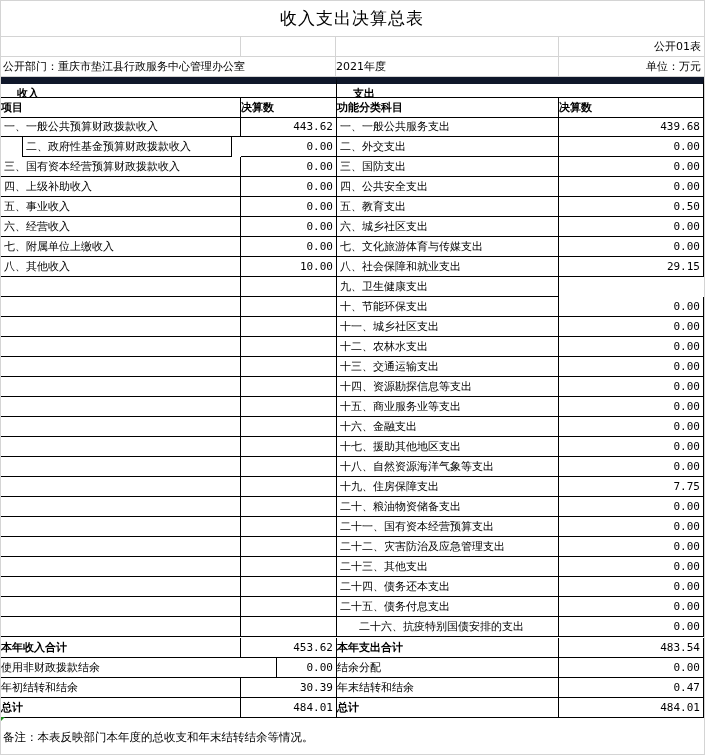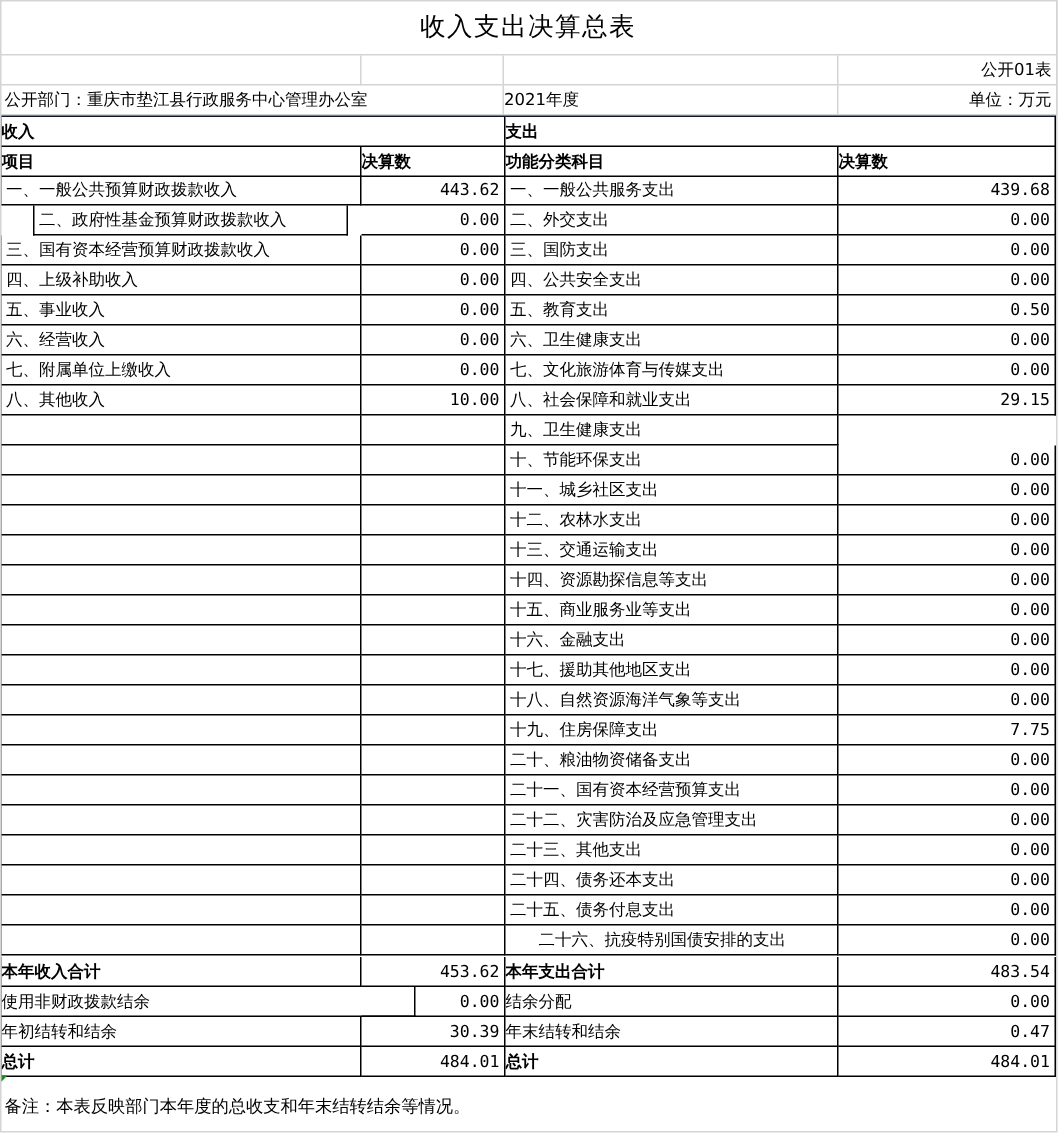--- a/index.html
+++ b/index.html
@@ -5,21 +5,21 @@
     html, body { margin: 0; padding: 0; background: #ffffff; }
     body { width: 705px; height: 755px; position: relative; overflow: hidden;
            font-family: "DejaVu Sans", "Liberation Sans", sans-serif; color: #000; }
     .sheet { position: absolute; left: 0; top: 0; width: 705px; height: 755px; }
     .cell { position: absolute; box-sizing: border-box; font-size: 11px; line-height: 20px;
             white-space: nowrap; overflow: hidden; }
     .g { border-right: 1px solid #d4d4d4; border-bottom: 1px solid #d4d4d4; }
     .title { font-size: 17px; line-height: 37px; text-align: center; letter-spacing: 1px; }
     .b { border-right: 1px solid #000; border-bottom: 1px solid #000; }
     .bl { border-left: 1px solid #000; }
-    .bt { border-top: 1px solid #0f172a; }
+    .bt { border-top: 7px solid #0f172a; padding-left: 16px; }
     .c { text-align: left; }
     .r { text-align: right; padding-right: 3px; }
     .l { text-align: left; padding-left: 3px; }
     .bold { font-weight: bold; }
     .num { font-family: "DejaVu Sans Mono", "Liberation Mono", monospace; font-size: 11px; }
     .indent { padding-left: 22px; }
     .note-marker { position: absolute; left: 0; top: 717px; width: 0; height: 0;
                    border-top: 5px solid #1f8a1f; border-right: 5px solid transparent; }
     .outer { position: absolute; left: 0; top: 0; width: 705px; height: 755px; box-sizing: border-box;
              border: 1px solid #d4d4d4; pointer-events: none; }
@@ -77,21 +77,21 @@
       </div>
       <div class="row">
         <div class="cell b bl l" style="left: 0px; top: 0px; width: 241px; height: 20px;">五、事业收入</div>
         <div class="cell b r num" style="left: 241px; top: 0px; width: 96px; height: 20px;">0.00</div>
         <div class="cell b l" style="left: 337px; top: 0px; width: 222px; height: 20px;">五、教育支出</div>
         <div class="cell b r num" style="left: 559px; top: 0px; width: 145px; height: 20px;">0.50</div>
       </div>
       <div class="row">
         <div class="cell b bl l" style="left: 0px; top: 0px; width: 241px; height: 20px;">六、经营收入</div>
         <div class="cell b r num" style="left: 241px; top: 0px; width: 96px; height: 20px;">0.00</div>
-        <div class="cell b l" style="left: 337px; top: 0px; width: 222px; height: 20px;">六、卫生健康支出</div>
+        <div class="cell b l" style="left: 337px; top: 0px; width: 222px; height: 20px;">六、城乡社区支出</div>
         <div class="cell b r num" style="left: 559px; top: 0px; width: 145px; height: 20px;">0.00</div>
       </div>
       <div class="row">
         <div class="cell b bl l" style="left: 0px; top: 0px; width: 241px; height: 20px;">七、附属单位上缴收入</div>
         <div class="cell b r num" style="left: 241px; top: 0px; width: 96px; height: 20px;">0.00</div>
         <div class="cell b l" style="left: 337px; top: 0px; width: 222px; height: 20px;">七、文化旅游体育与传媒支出</div>
         <div class="cell b r num" style="left: 559px; top: 0px; width: 145px; height: 20px;">0.00</div>
       </div>
       <div class="row">
         <div class="cell b bl l" style="left: 0px; top: 0px; width: 241px; height: 20px;">八、其他收入</div>

